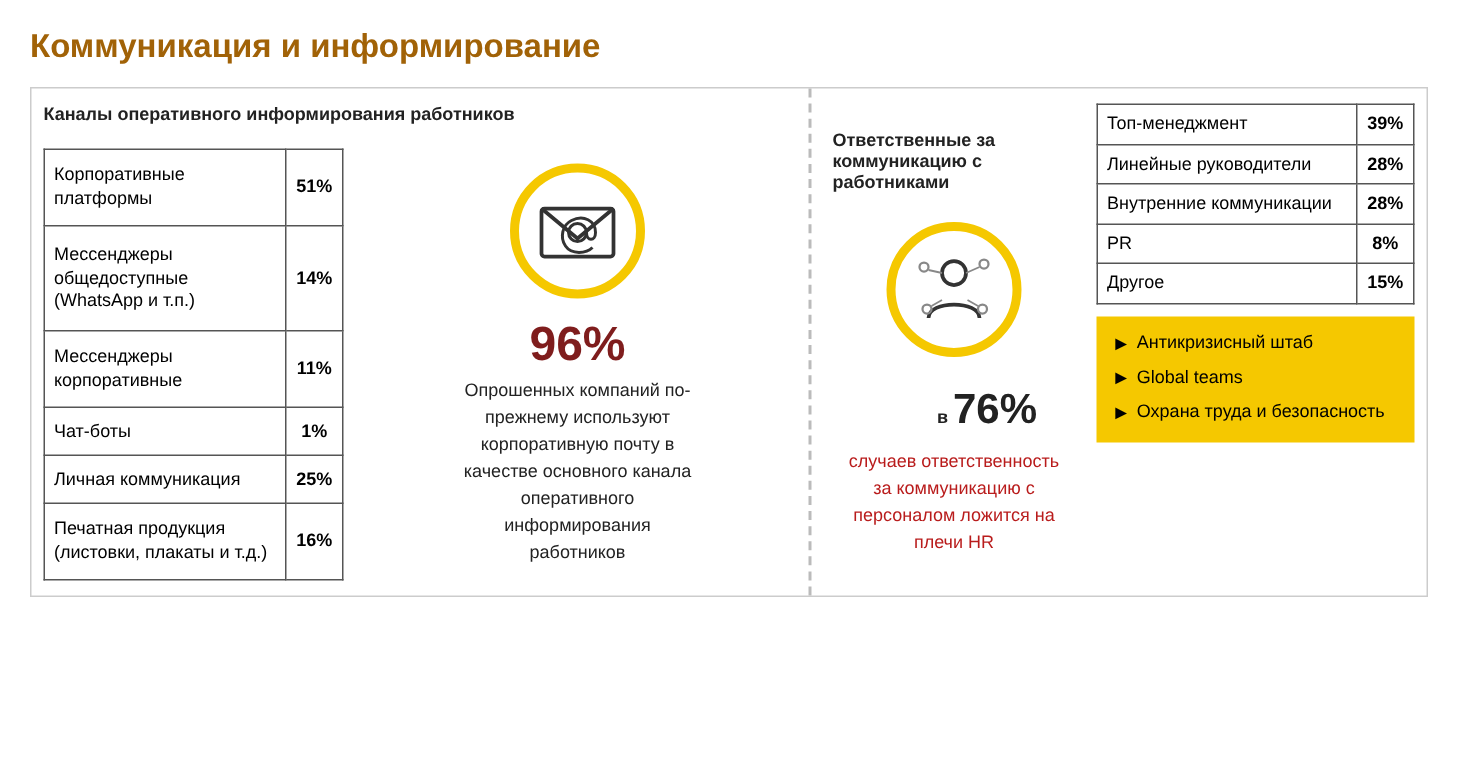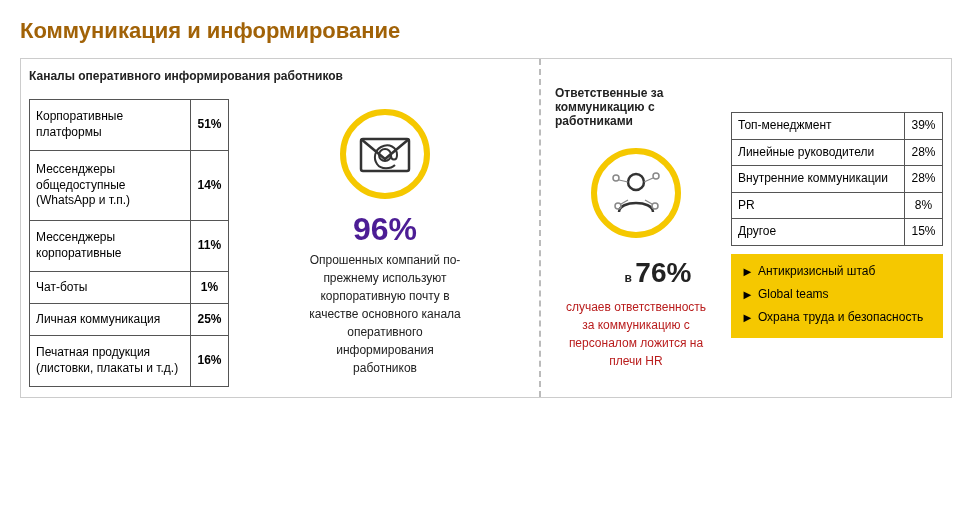--- a/index.html
+++ b/index.html
@@ -80,21 +80,21 @@
       position: relative;
     }
     
     .email-icon-wrap svg {
       width: 52px;
       height: 42px;
     }
     .stat-big {
       font-size: 32px;
       font-weight: bold;
-      color: #4c1d95;
+      color: #7f1d1d;
       line-height: 1;
       margin-bottom: 6px;
     }
     .stat-desc {
       font-size: 12px;
       color: #222;
       line-height: 1.5;
       max-width: 160px;
     }
     
@@ -147,36 +147,35 @@
       color: #b91c1c;
       line-height: 1.5;
       max-width: 150px;
     }
     
     .right-data {
       flex: 1;
       display: flex;
       flex-direction: column;
       gap: 8px;
-      margin-top: 43px;
     }
     .data-table-right {
       border-collapse: collapse;
       font-size: 12px;
       width: 100%;
     }
     .data-table-right td {
       border: 1px solid #555;
       padding: 5px 6px;
       vertical-align: middle;
       line-height: 1.3;
     }
     .data-table-right td:last-child {
       text-align: center;
-      font-weight: normal;
+      font-weight: bold;
       width: 38px;
     }
     .yellow-box {
       background: #F5C800;
       padding: 8px 10px;
       font-size: 12px;
       line-height: 1.6;
     }
     .yellow-box .bullet-item {
       display: flex;

